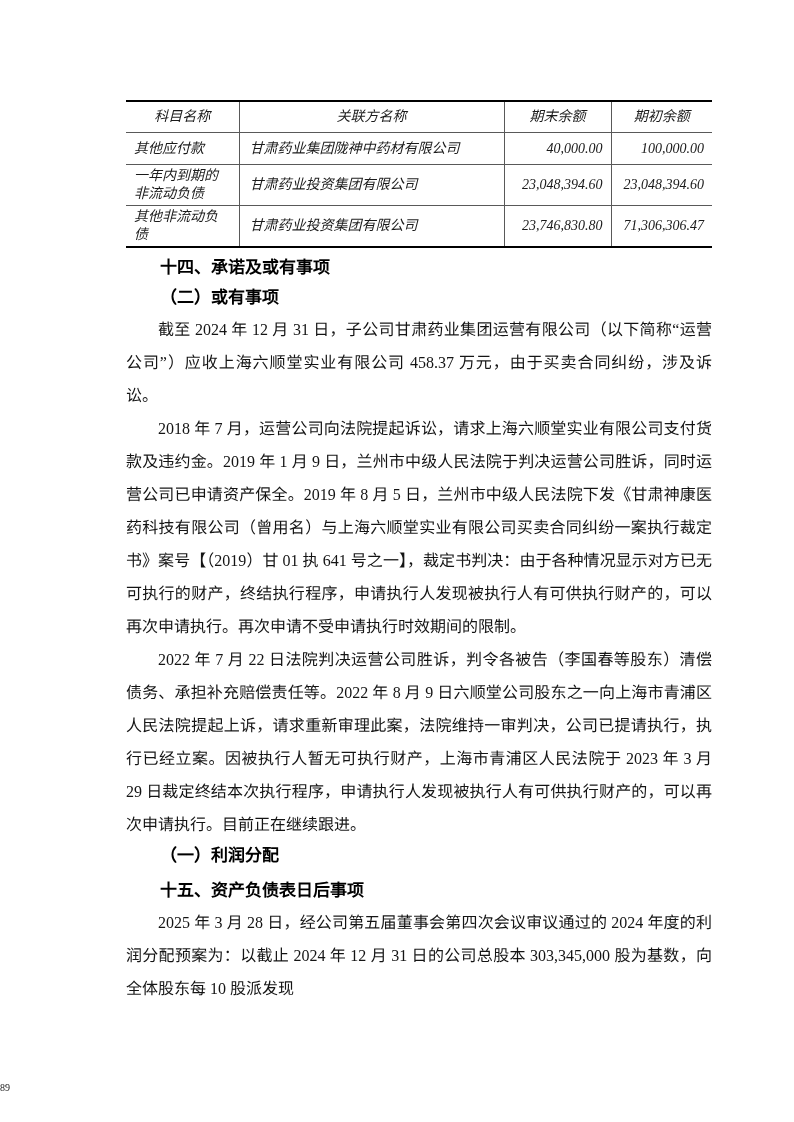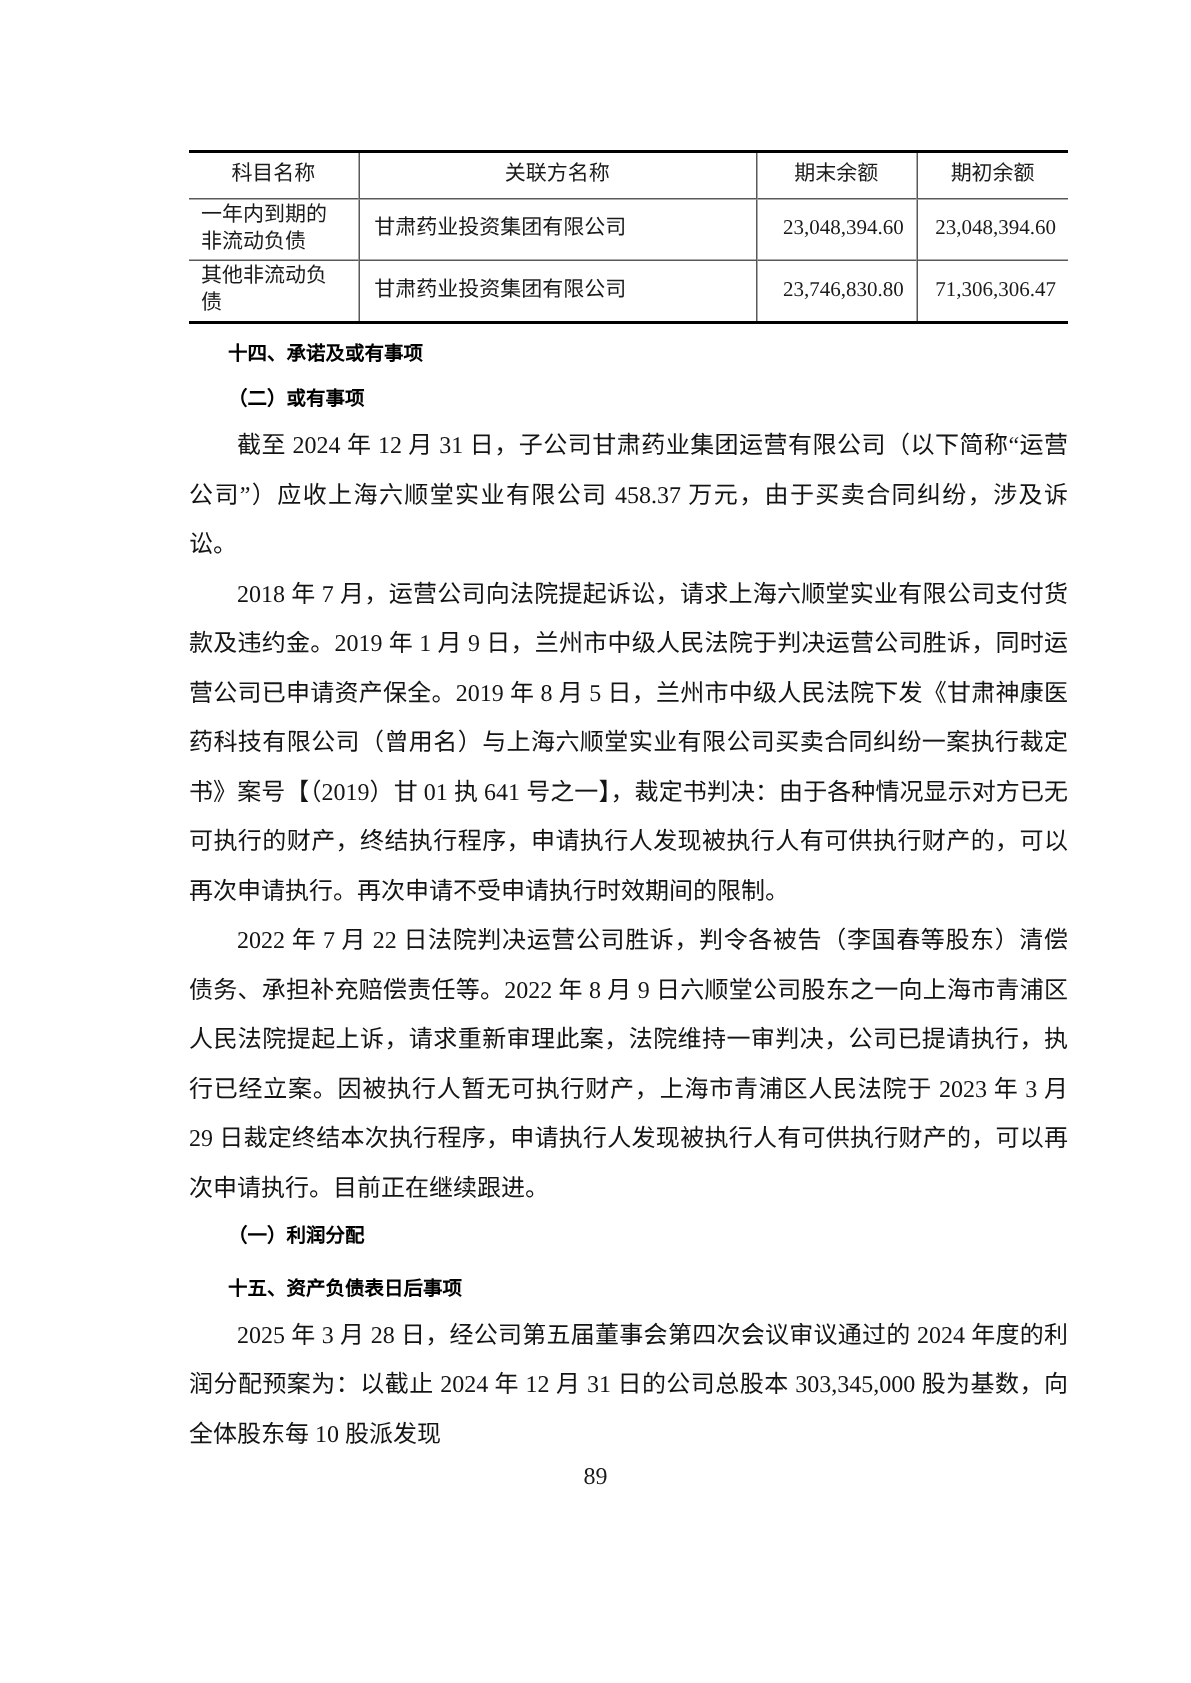--- a/index.html
+++ b/index.html
@@ -29,20 +29,21 @@
 
   
   table.rpt {
     width: 100%;
     border-collapse: collapse;
     table-layout: fixed;
     border-top: 2.5px solid #000000;
     border-bottom: 2.5px solid #000000;
     font-size: 14px;
     color: #1a1a1a;
+    font-style: italic;
   }
   table.rpt td {
     padding: 2px 8px;
     vertical-align: middle;
     line-height: 18px;
     overflow: hidden;
   }
   table.rpt tr {
     border-bottom: 1px solid #595959;
   }
@@ -55,21 +56,21 @@
   table.rpt tr.hdr td { text-align: center; height: 26px; }
   table.rpt td.c-subject { text-align: left;  }
   table.rpt td.c-party   { text-align: left;  padding-left: 10px; }
   table.rpt td.c-num     { text-align: right; }
   table.rpt tr.r1 td { height: 27px; }
   table.rpt tr.r2 td { height: 36px; }
   table.rpt tr.r3 td { height: 24px; }
 
   
   .h-sec {
-    font-size: 13px;
+    font-size: 17px;
     font-weight: bold;
     line-height: 30px;
     margin: 0;
     text-indent: 2em;
     color: #000000;
   }
   .h-sec.gap-top { margin-top: 5px; }
   .p-single {
     font-size: 15px;
     line-height: 30px;
@@ -81,25 +82,24 @@
     line-height: 33px;
     margin: 0;
     text-align: justify;
     text-justify: inter-ideograph;
     text-indent: 2em;
   }
 
   
   .page-footer {
     position: absolute;
-    top: 976px;
+    top: 1082px;
     left: 0;
     width: 794px;
-    text-align: center;
-    font-size: 16px;
+    font-size: 10px;
     color: #1a1a1a;
   }
 </style>
 </head>
 <body>
 
 <div class="page">
   <div class="content">
 
     <table class="rpt">
@@ -108,20 +108,26 @@
         <col style="width:265px">
         <col style="width:107px">
         <col style="width:101px">
       </colgroup>
       <tbody>
         <tr class="hdr">
           <td>科目名称</td>
           <td>关联方名称</td>
           <td>期末余额</td>
           <td>期初余额</td>
+        </tr>
+        <tr class="r1">
+          <td class="c-subject">其他应付款</td>
+          <td class="c-party">甘肃药业集团陇神中药材有限公司</td>
+          <td class="c-num">40,000.00</td>
+          <td class="c-num">100,000.00</td>
         </tr>
         <tr class="r2">
           <td class="c-subject">一年内到期的非流动负债</td>
           <td class="c-party">甘肃药业投资集团有限公司</td>
           <td class="c-num">23,048,394.60</td>
           <td class="c-num">23,048,394.60</td>
         </tr>
         <tr class="r3">
           <td class="c-subject">其他非流动负债</td>
           <td class="c-party">甘肃药业投资集团有限公司</td>

